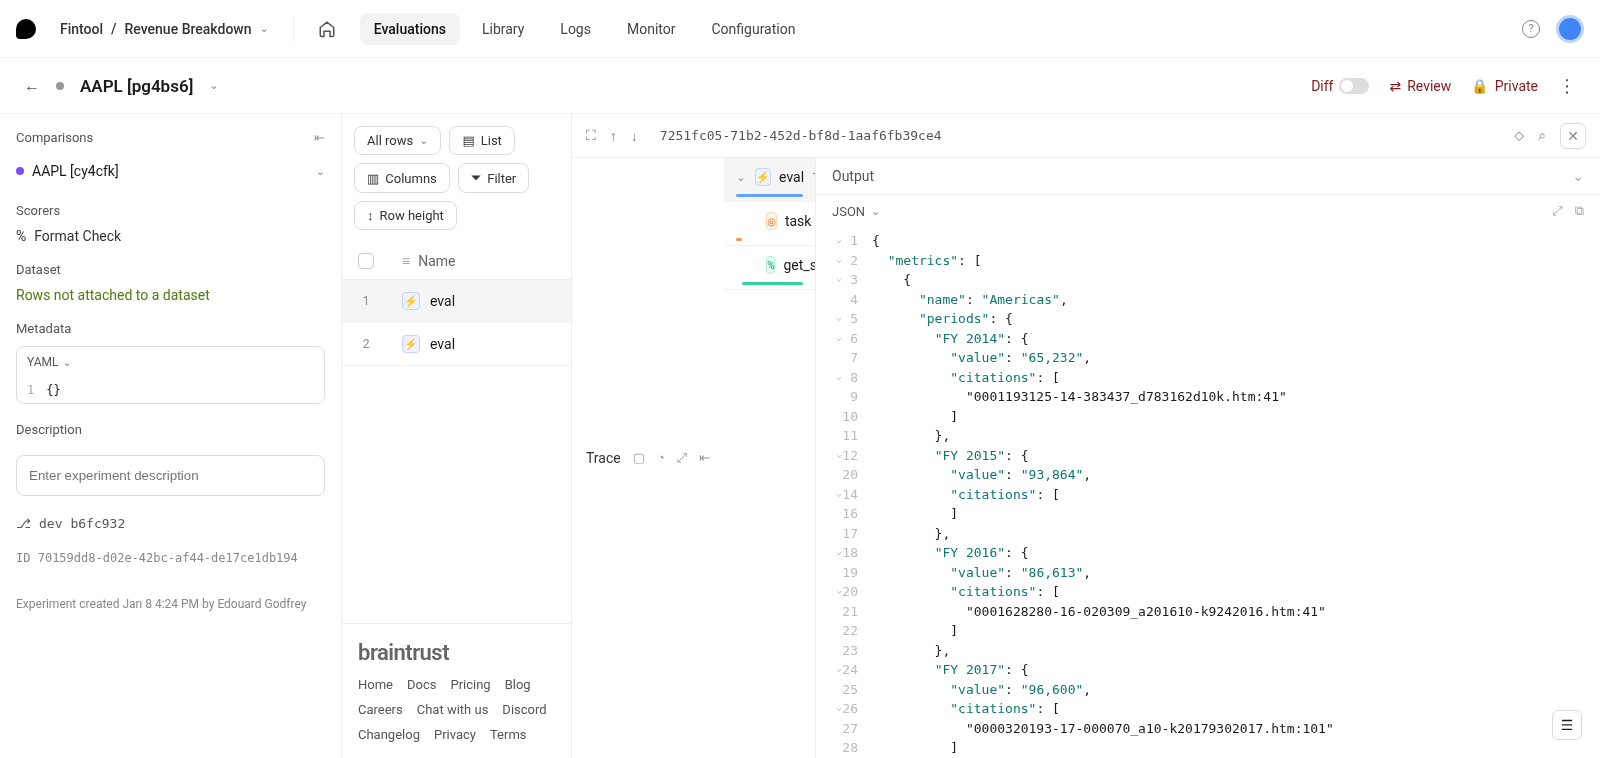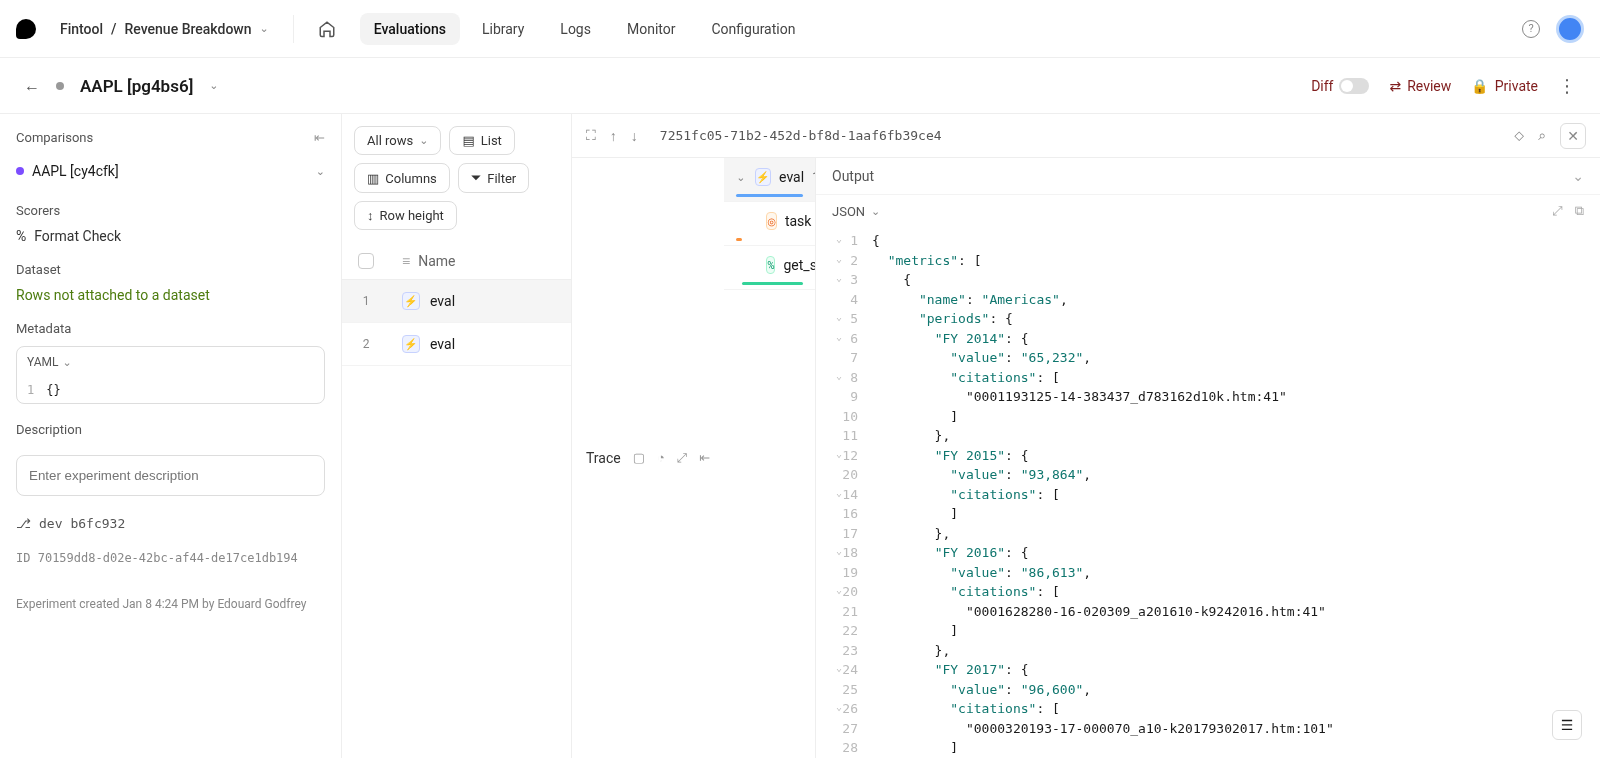--- a/index.html
+++ b/index.html
@@ -236,20 +236,35 @@
     </div>
         </div>
         <div class="table-row">
           <span class="row-num">2</span>
     <div style="display:flex;align-items:center;gap:10px">
       <span class="eval-icon">⚡</span>
       <span>eval</span>
     </div>
         </div>
       </div>
+    <div class="mid-footer">
+      <div class="brand">braintrust</div>
+      <div class="foot-links">
+        <span>Home</span>
+        <span>Docs</span>
+        <span>Pricing</span>
+        <span>Blog</span>
+        <span>Careers</span>
+        <span>Chat with us</span>
+        <span>Discord</span>
+        <span>Changelog</span>
+        <span>Privacy</span>
+        <span>Terms</span>
+      </div>
+    </div>
   </div>
 
   <div class="detail">
     <div class="detail-top">
       <span class="frame-icon">⛶</span>
       <span class="arrow-btn">↑</span>
       <span class="arrow-btn">↓</span>
       <span class="trace-id">7251fc05-71b2-452d-bf8d-1aaf6fb39ce4</span>
       <div class="detail-top-right">
         <span>⬦</span>

